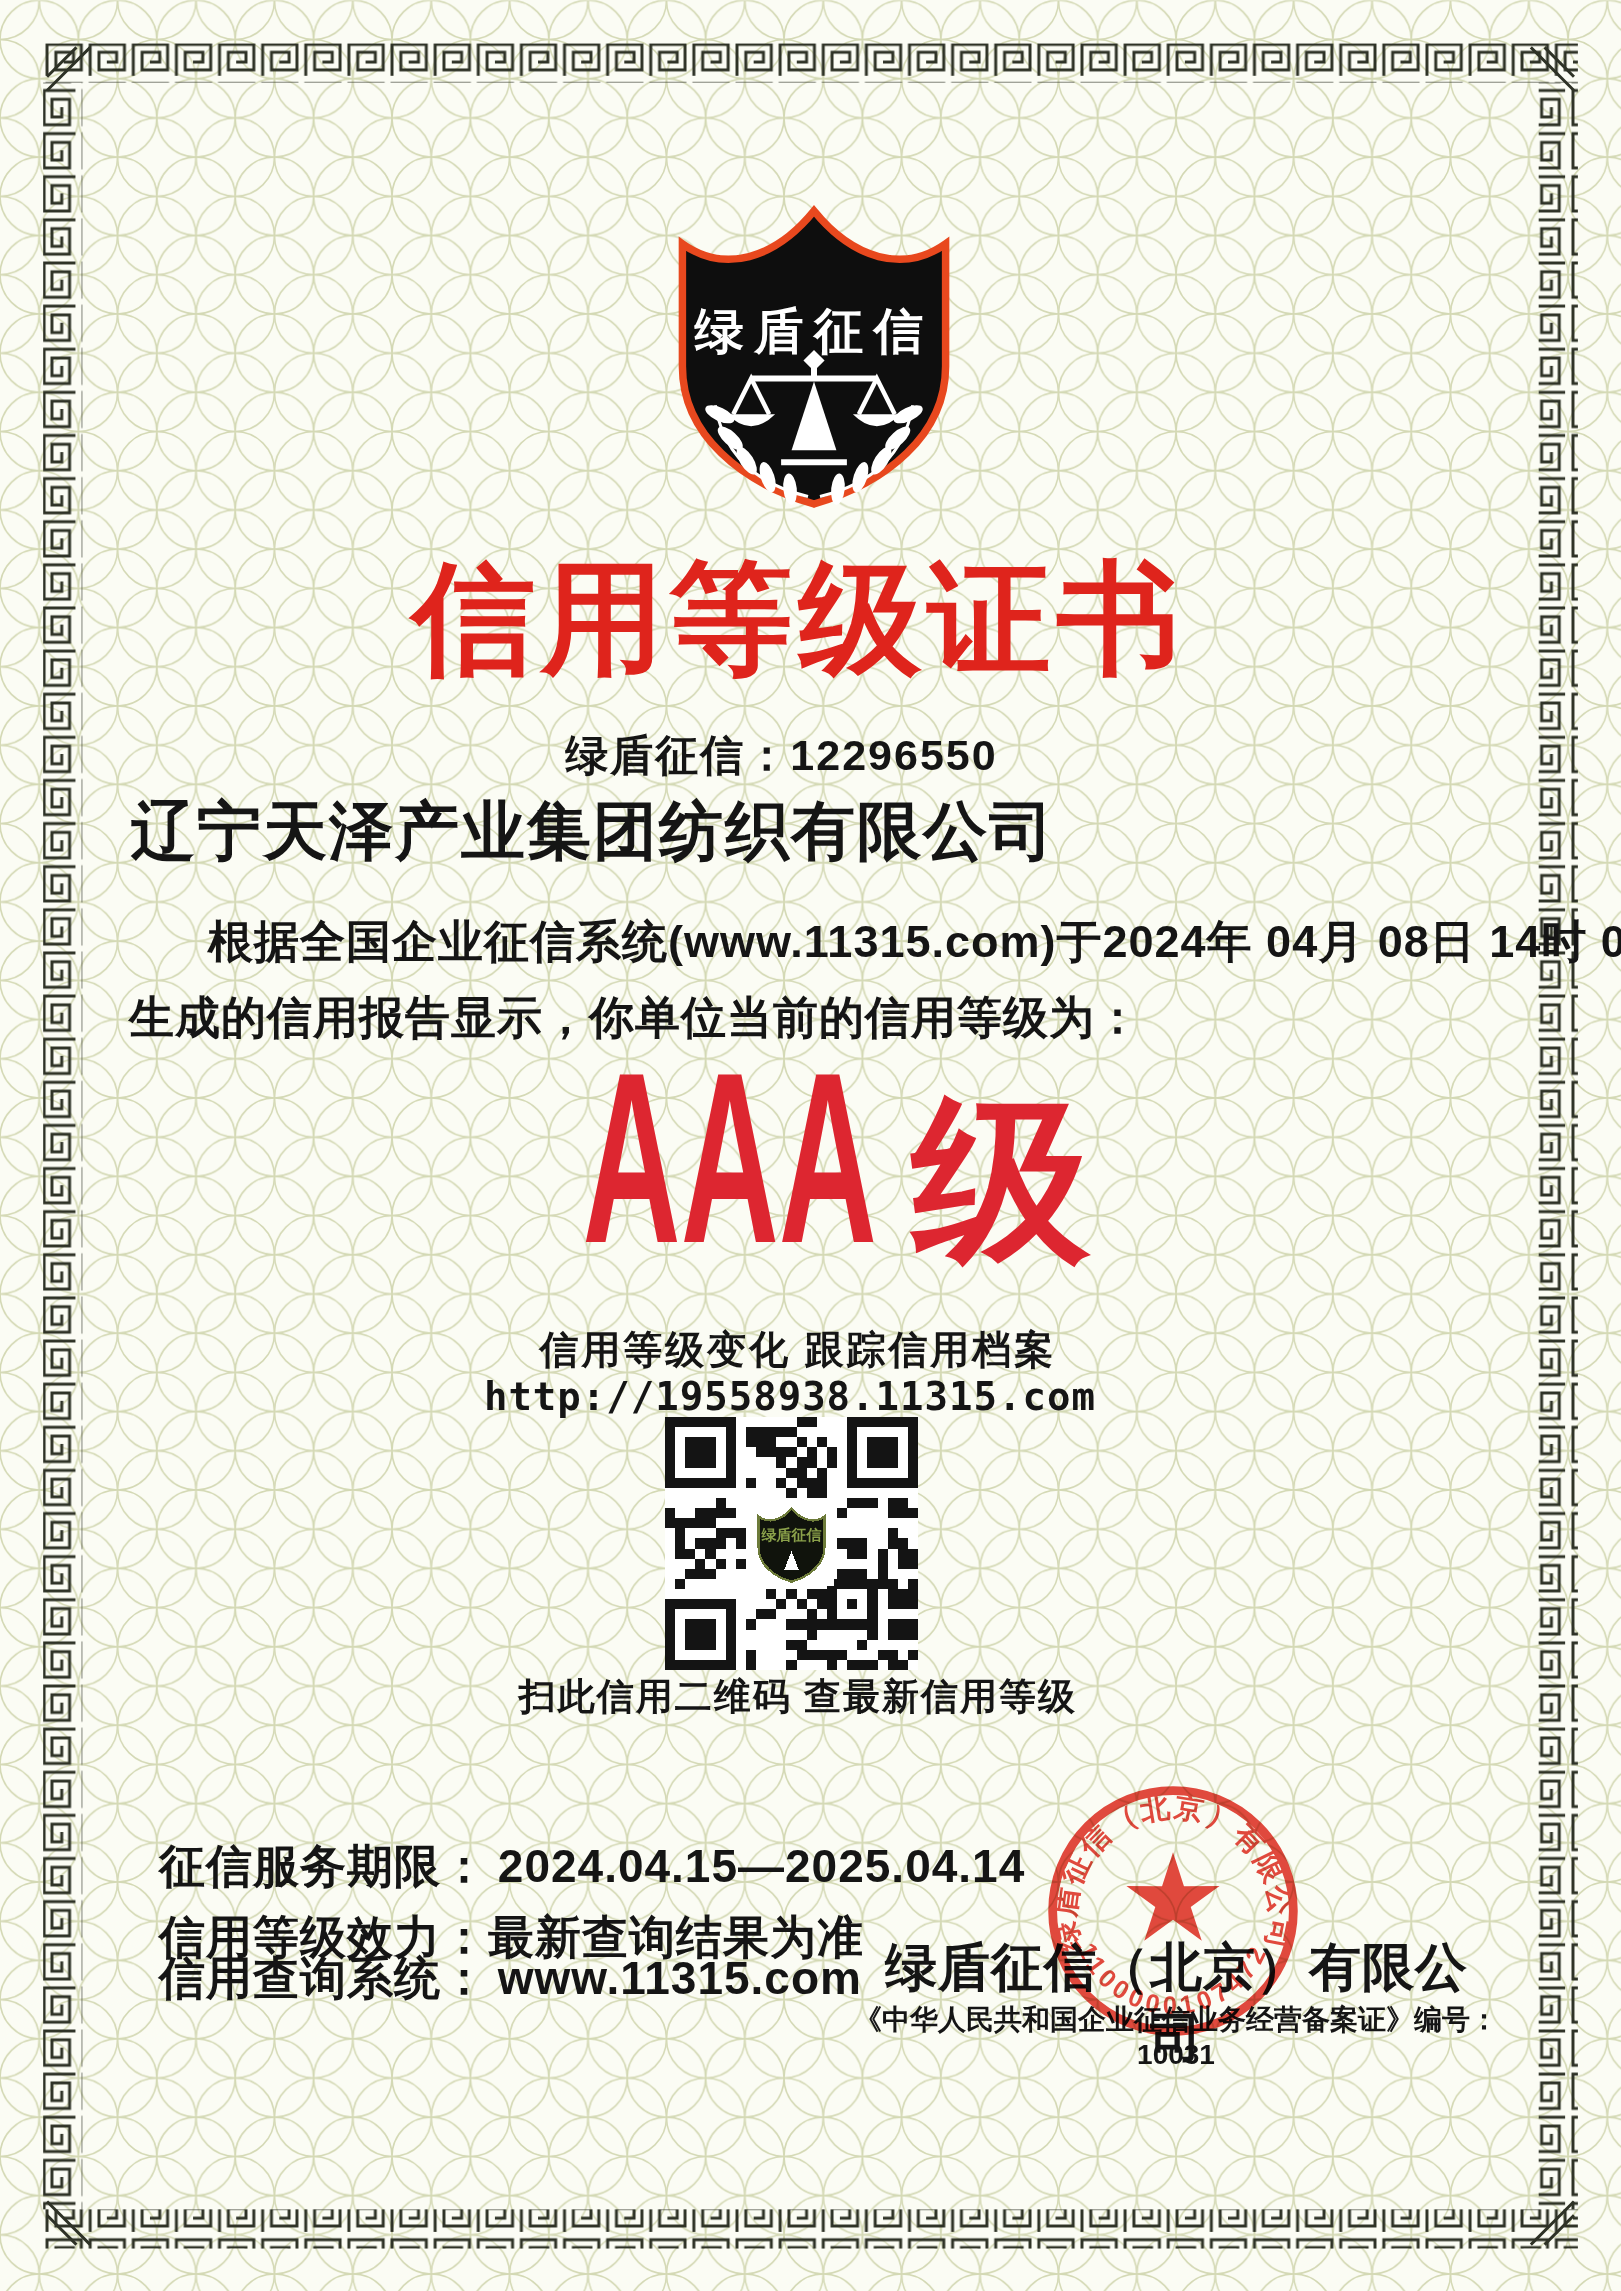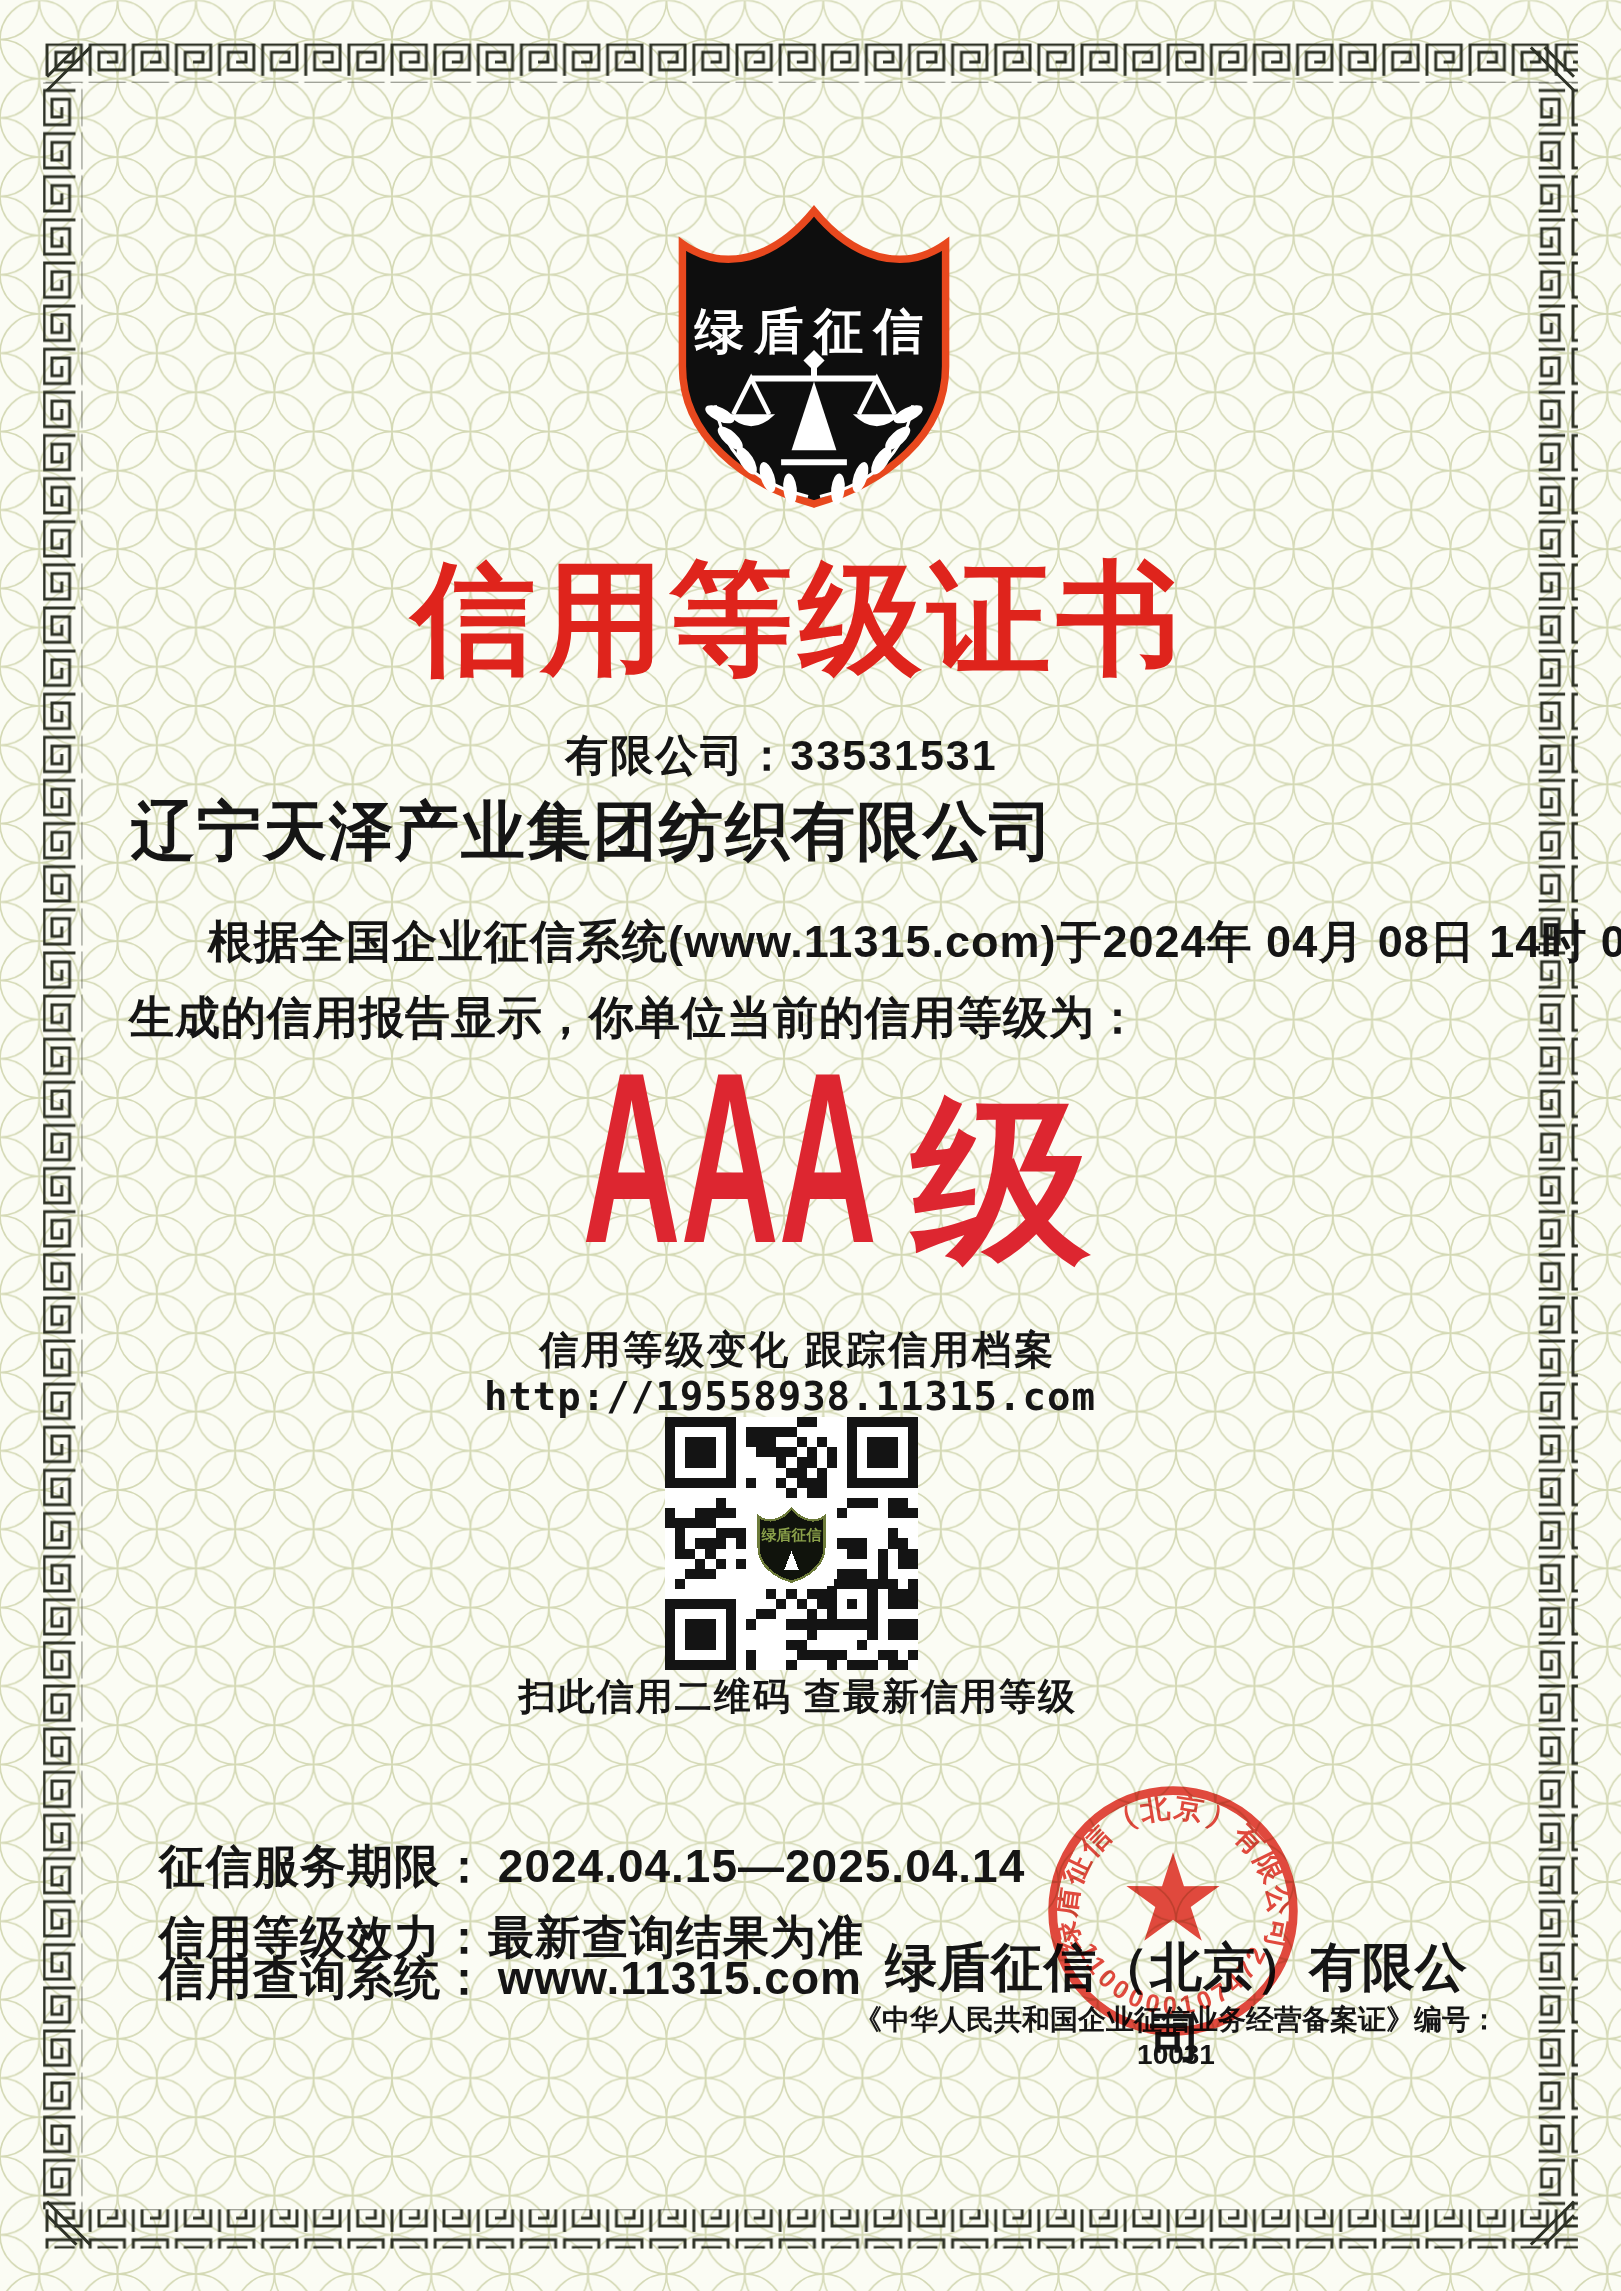--- a/index.html
+++ b/index.html
@@ -115,21 +115,21 @@
       <ellipse cx="156" cy="166" rx="4.5" ry="10.5" transform="rotate(48 156 166)"></ellipse>
       <ellipse cx="145" cy="181" rx="4.5" ry="10.5" transform="rotate(32 145 181)"></ellipse>
       <ellipse cx="131" cy="192" rx="4.5" ry="10.5" transform="rotate(18 131 192)"></ellipse>
       <ellipse cx="116" cy="200" rx="4.5" ry="10.5" transform="rotate(6 116 200)"></ellipse>
     </g>
   </svg>
 
   <div id="title" class="abs content">信用等级证书</div>
 
   <div id="credit-code" class="abs content">
-    <span>有限公司：</span><span>33531531</span>
+    <span>绿盾征信：</span><span>12296550</span>
   </div>
 
   <div id="company" class="abs content">辽宁天泽产业集团纺织有限公司</div>
 
   <div id="body-line1" class="abs content body-line">根据全国企业征信系统(www.11315.com)于2024年 04月 08日 14时 00分</div>
   <div id="body-line2" class="abs content body-line">生成的信用报告显示，你单位当前的信用等级为：</div>
 
   <svg class="abs content" style="left:561px;top:1063px;" width="559" height="206" viewBox="0 0 570 210" xmlns="http://www.w3.org/2000/svg">
     <text x="22" y="183" font-size="248" font-weight="bold" fill="#dd2630" textLength="300" lengthAdjust="spacingAndGlyphs">AAA</text>
     <text x="358" y="183" font-size="182" font-weight="bold" fill="#dd2630">级</text>

